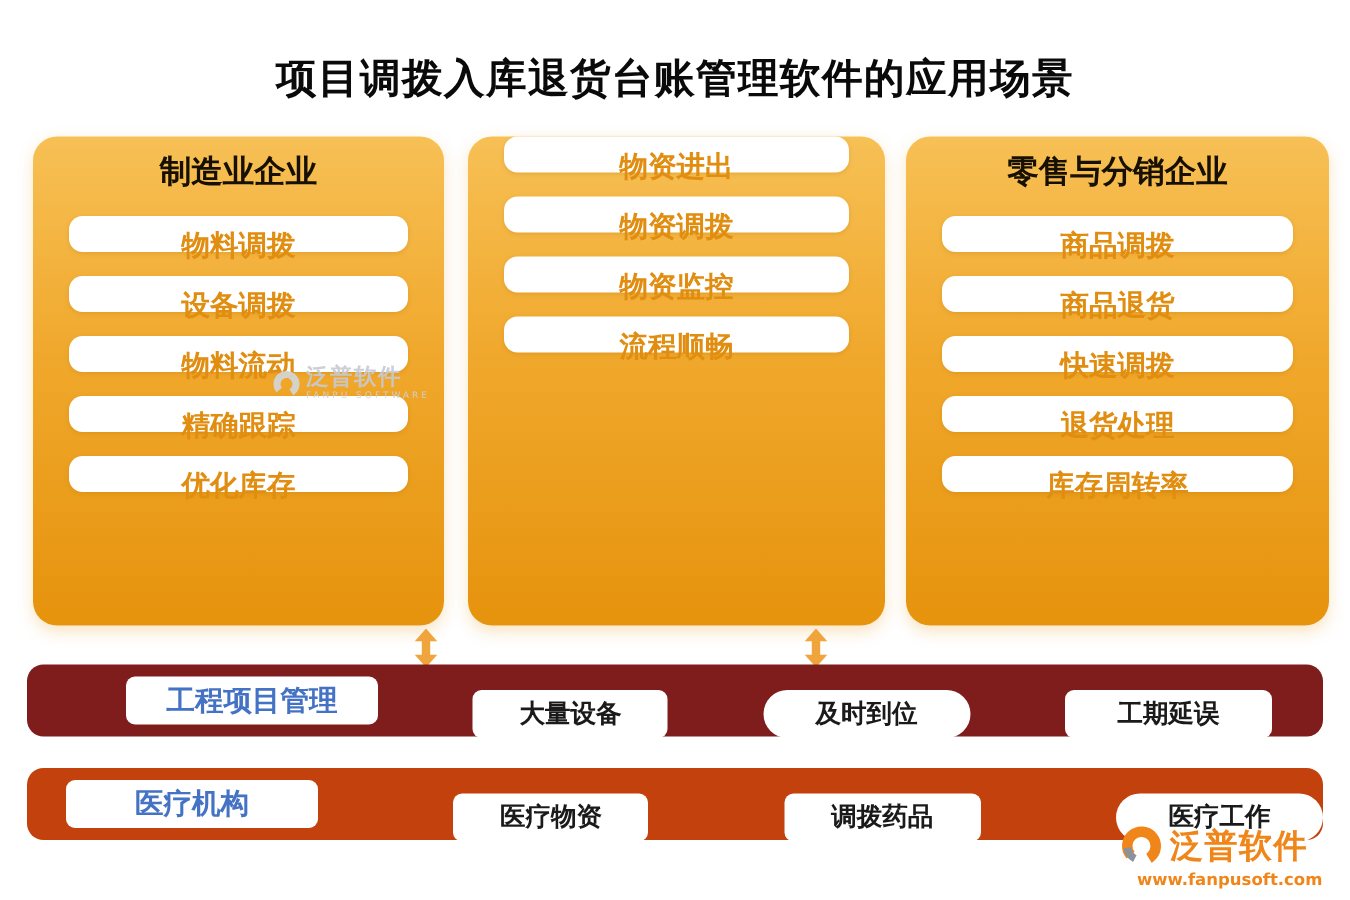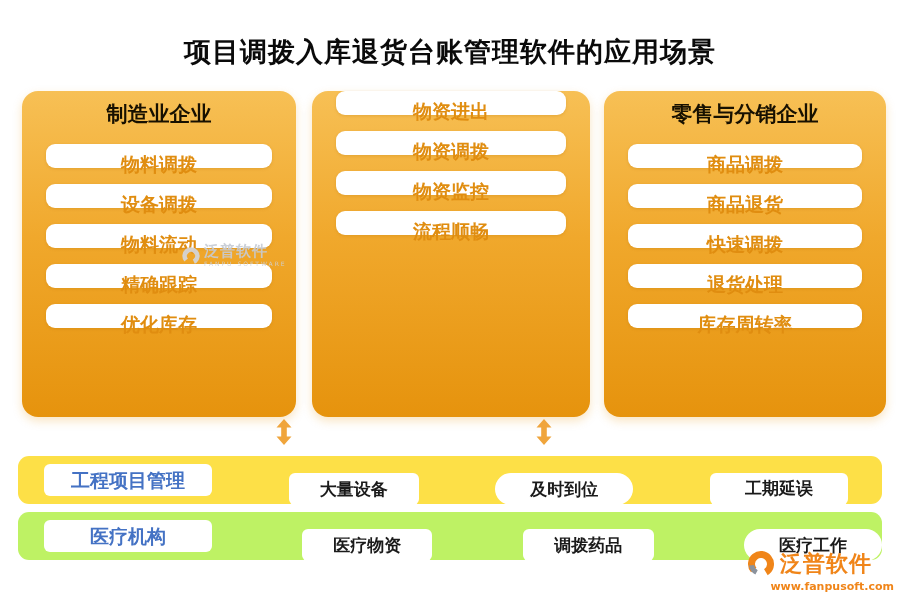--- a/index.html
+++ b/index.html
@@ -33,22 +33,22 @@
   
   .flow-arrow{position:absolute;top:419px;width:16px;height:26px;}
   .flow-arrow-1{left:276px;}
   .flow-arrow-2{left:536px;}
   
   .bar{
     position:absolute;left:18px;width:864px;height:48px;border-radius:11px;
     display:flex;align-items:center;justify-content:space-between;
     padding:0;box-sizing:border-box;
   }
-  .bar-gray{top:456px;background:#fde047;}
-  .bar-blue{top:512px;background:#bef264;}
+  .bar-gray{top:443px;background:#7f1d1d;padding-left:40px;}
+  .bar-blue{top:512px;background:#c2410c;}
   .bar-label{
     margin-left:26px;width:168px;height:32px;line-height:32px;border-radius:6px;
     background:#ffffff;text-align:center;
     font-size:19px;font-weight:bold;color:#4472C4;
     flex:0 0 auto;
   }
   .bar-pill{
     height:32px;line-height:32px;border-radius:6px;background:#ffffff;
     text-align:center;font-size:17px;font-weight:bold;color:#1A1A1A;
     flex:0 0 auto;
@@ -68,21 +68,21 @@
   .wm-text{font-size:15px;font-weight:bold;color:#C6CBD4;letter-spacing:1px;
     font-family:"DejaVu Sans","Liberation Sans",sans-serif;}
   .wm-sub{font-size:6px;color:#CDD2DA;letter-spacing:2px;margin-top:2px;
     font-family:"DejaVu Sans","Liberation Sans",sans-serif;}
   
   .brand{position:absolute;left:746px;top:549px;width:148px;}
   .brand-top{display:flex;align-items:center;}
   .brand-logo{width:30px;height:30px;flex:0 0 auto;}
   .brand-name{font-size:22px;font-weight:bold;color:#F08519;margin-left:4px;letter-spacing:1px;}
   .brand-url{font-size:11px;font-weight:bold;color:#F08519;margin-top:1px;margin-left:12px;
-    font-family:"DejaVu Sans","Liberation Sans",sans-serif;text-align:right;}
+    font-family:"DejaVu Sans","Liberation Sans",sans-serif;}
 </style>
 </head>
 <body>
 
 <div class="canvas">
 
   <div class="title">项目调拨入库退货台账管理软件的应用场景</div>
 
   <div class="col col-1">
     <div class="col-header">制造业企业</div>

